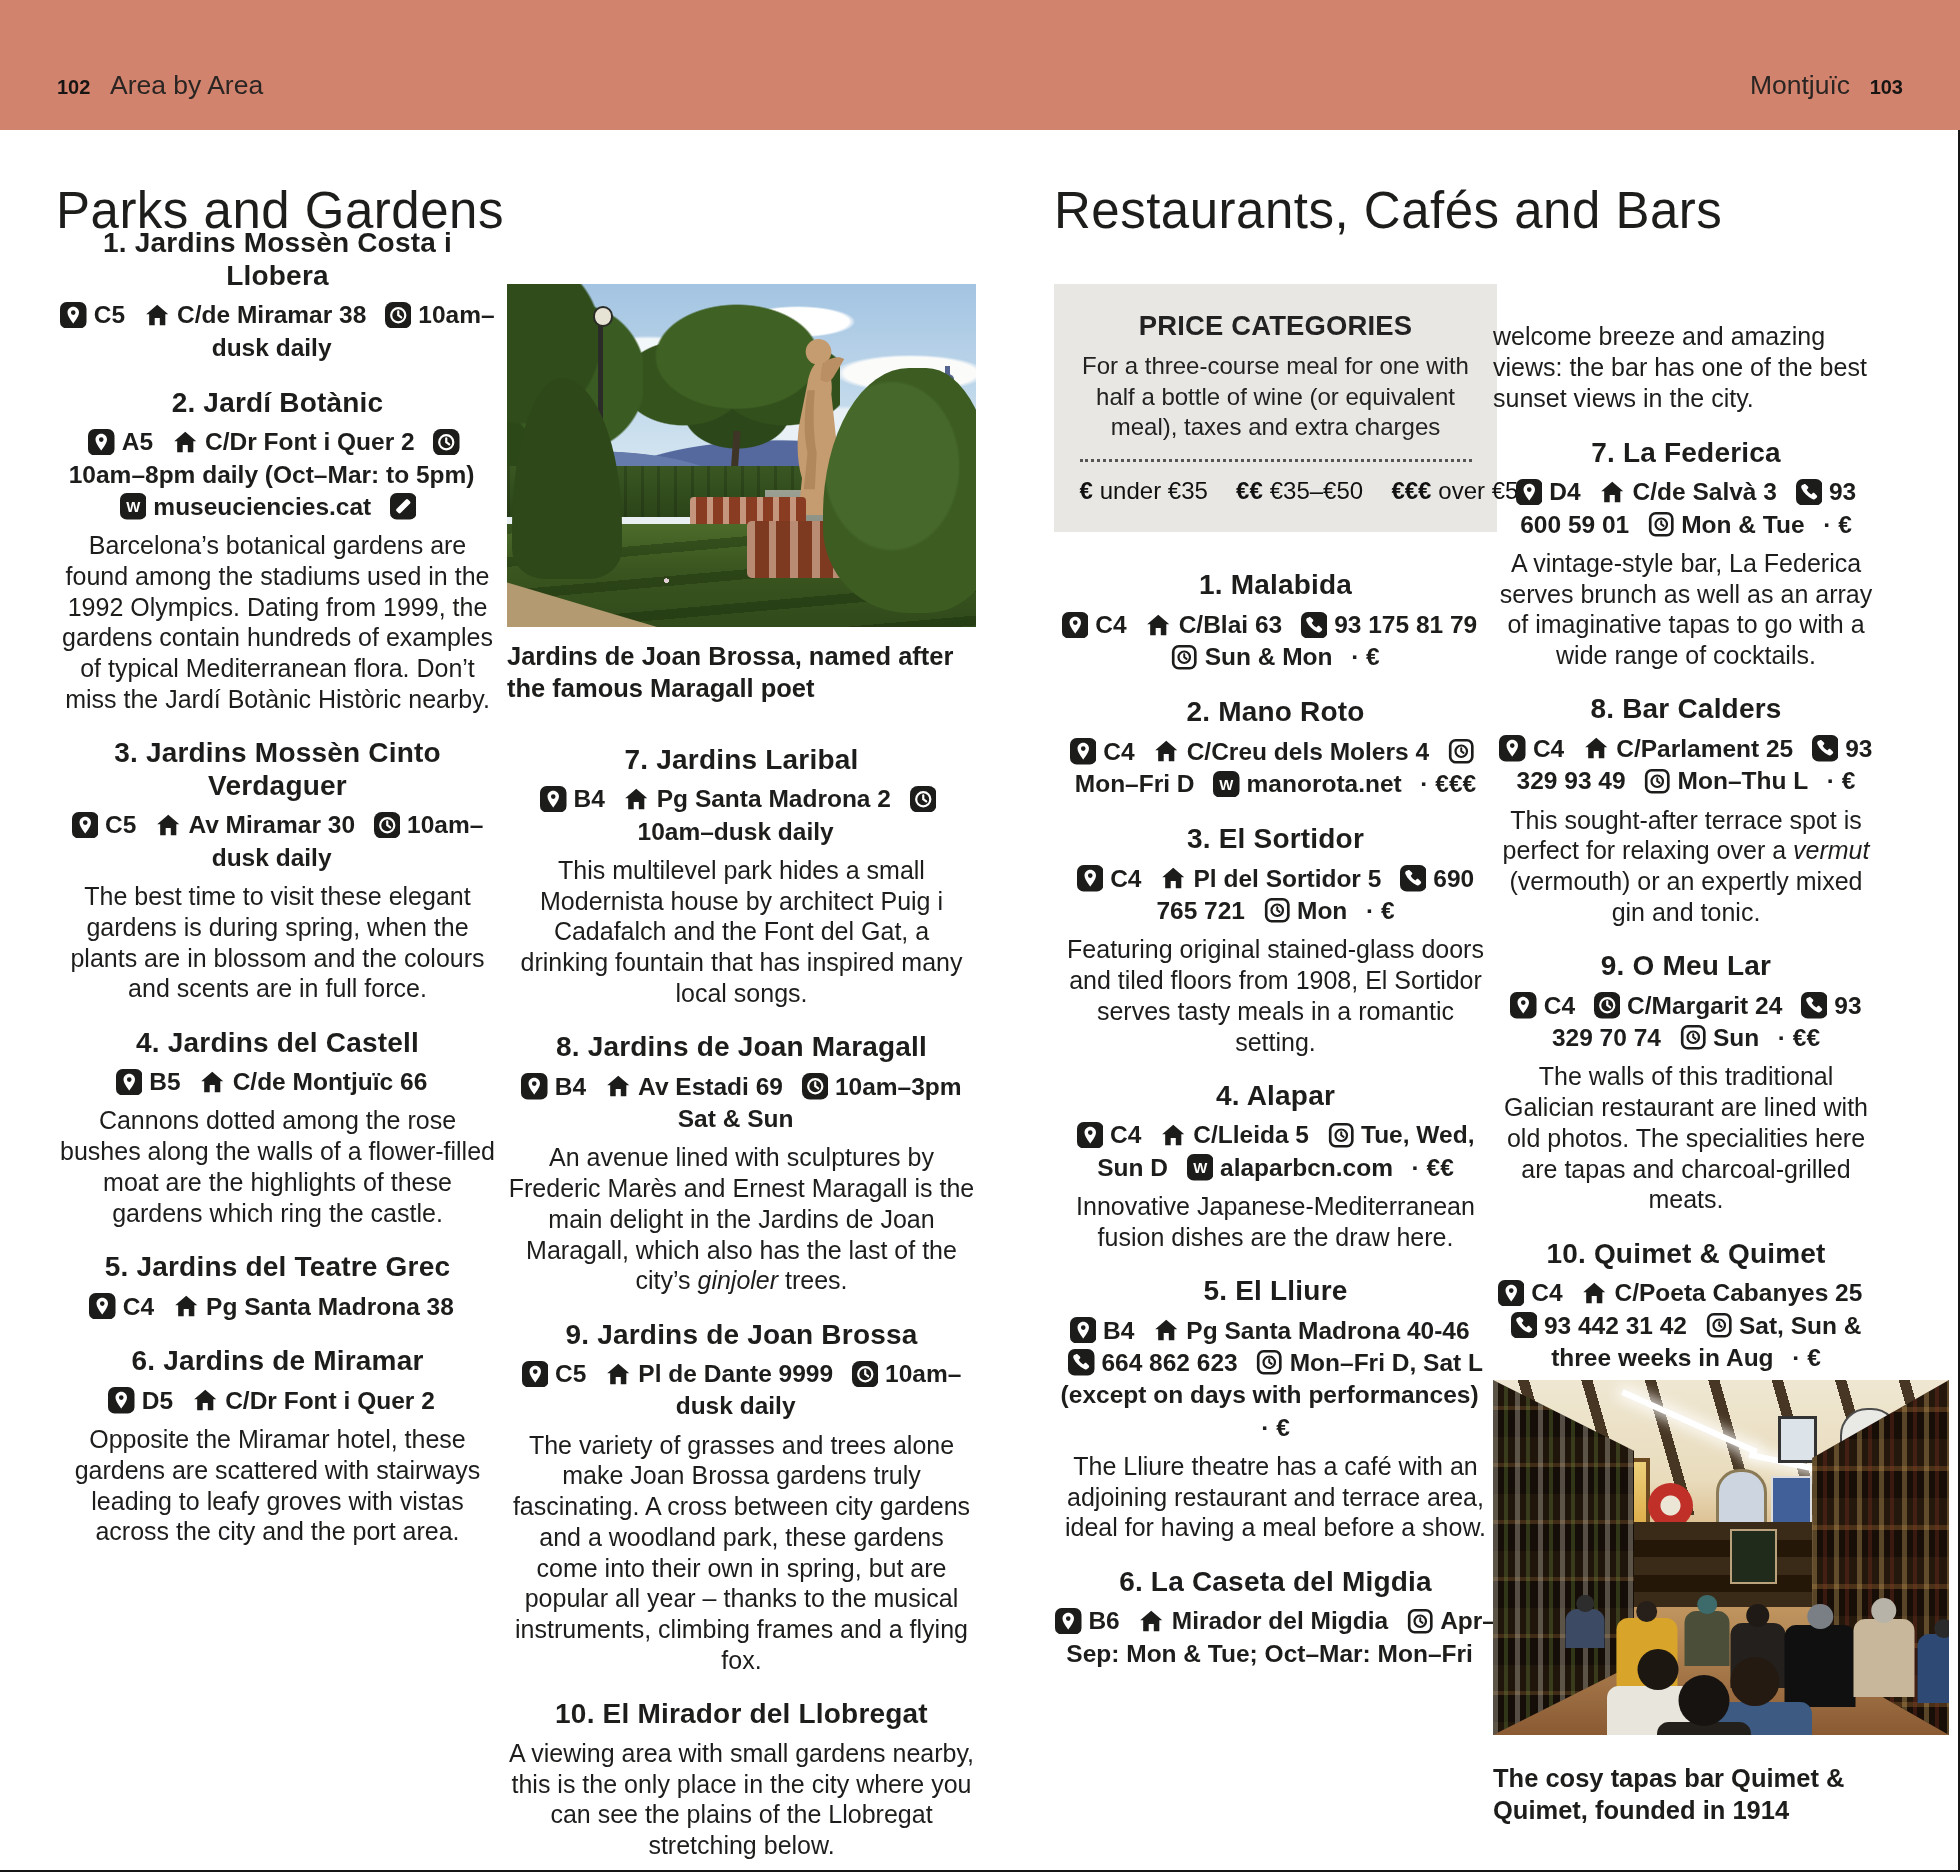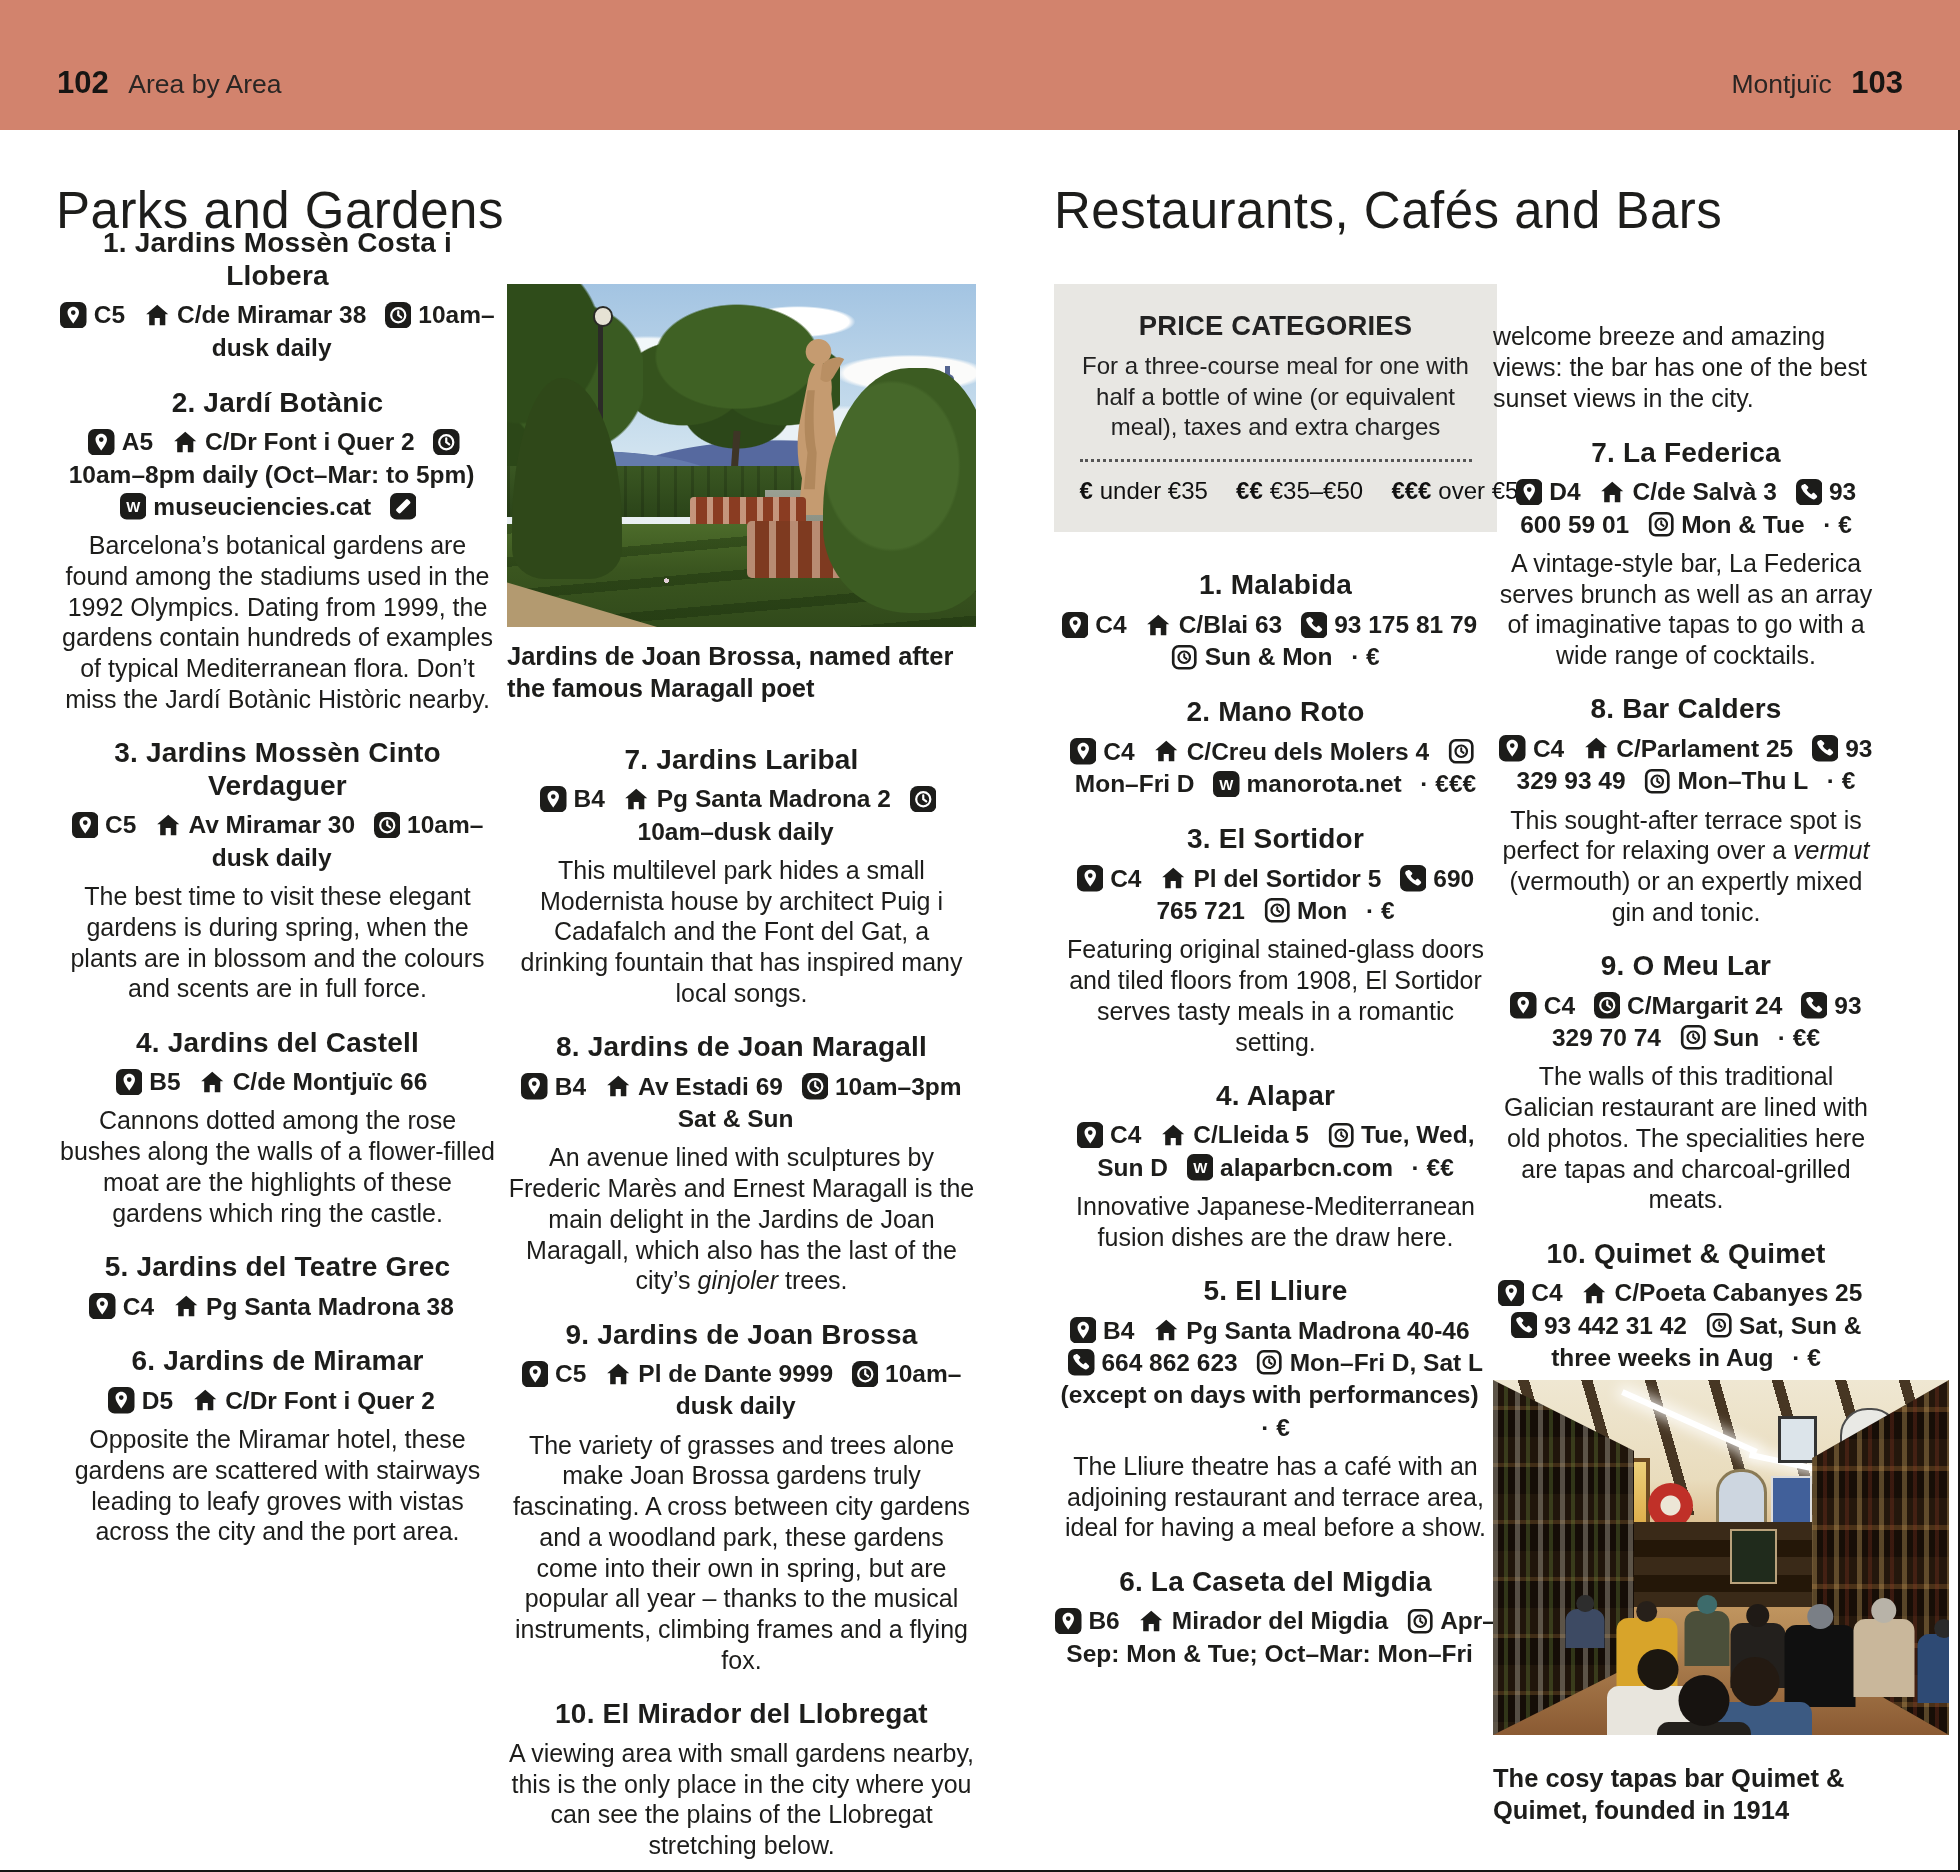--- a/index.html
+++ b/index.html
@@ -5,21 +5,21 @@
   html,body{margin:0;padding:0;overflow:hidden;}
   body{width:1960px;height:1872px;position:relative;background:#fff;
        font-family:"Liberation Sans","DejaVu Sans",sans-serif;color:#1d1d1b;}
   #spread{position:absolute;inset:0;border-right:2.9px solid #161616;border-bottom:2.9px solid #161616;box-sizing:border-box;}
 
   
   .topbar{position:absolute;top:0;left:0;width:1960px;height:130px;background:#d2836d;
           display:flex;align-items:flex-end;justify-content:space-between;
           padding:0 57px 29px 57px;box-sizing:border-box;}
   .foliogrp{display:flex;align-items:baseline;gap:19.6px;}
-  .folio{font-size:31px;font-weight:700;color:#171513;}
+  .folio{font-size:20px;font-weight:700;color:#171513;}
   .sect{font-size:26.5px;font-weight:400;color:#2a2523;}
 
   
   .pgtitle{position:absolute;top:147px;font-size:51px;font-weight:400;letter-spacing:0.5px;color:#1d1d1b;}
   #ltitle{left:56px;}
   #rtitle{left:1054px;}
 
   
   .col{position:absolute;}
   #lcol1{left:56px;top:227px;width:443px;}

